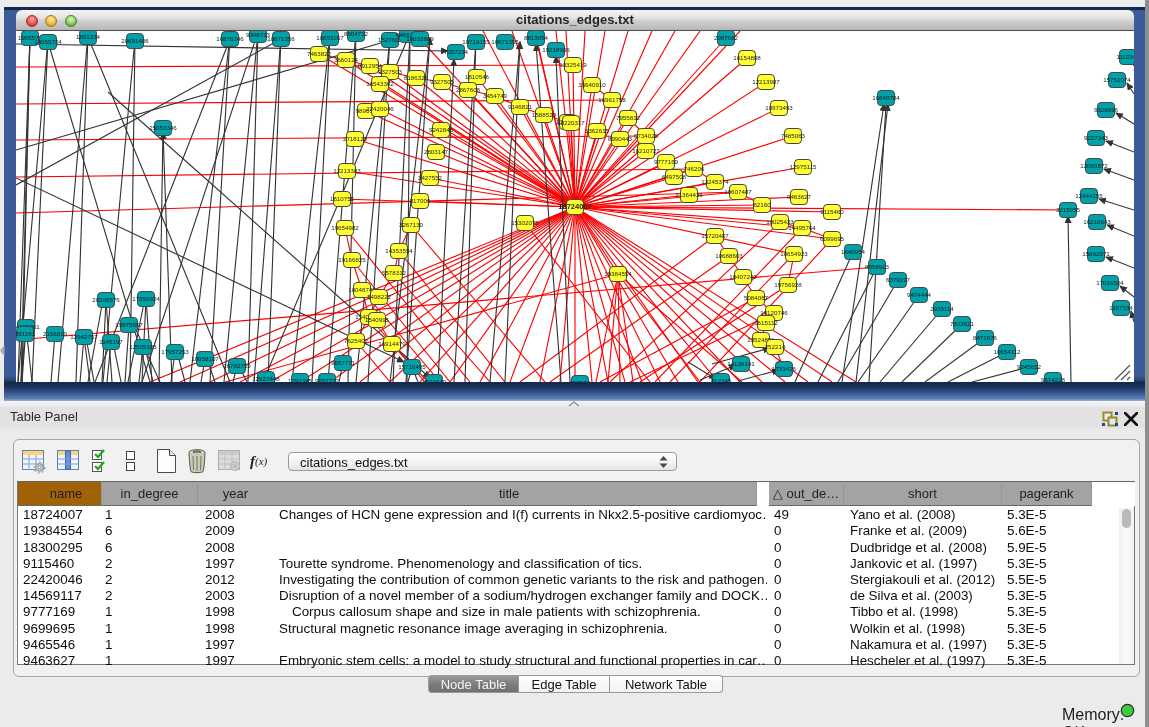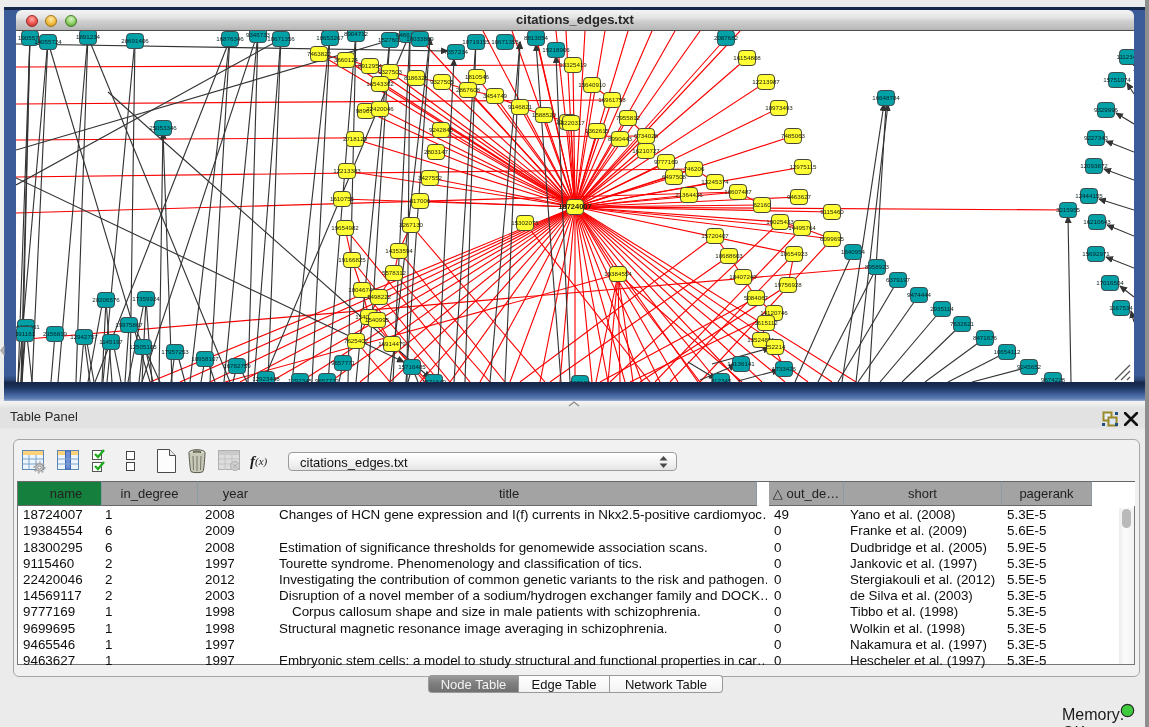--- a/index.html
+++ b/index.html
@@ -968,21 +968,21 @@
 <div class="abs" id="combo">
     <span>citations_edges.txt</span>
 <svg width="9" height="12" viewBox="0 0 9 12" style="position:absolute;right:8px;top:3px">
 <path d="M4.5,0 L8.5,4.5 H0.5 z" fill="#4a4a4a"></path>
       <path d="M4.5,12 L8.5,7.5 H0.5 z" fill="#4a4a4a"></path>
     </svg>
 </div>
 
 <div class="abs" id="tbl"></div>
 <div class="abs" id="thead"></div>
-<div class="hc" style="left:17px;width:85px;background:#15803d;border-left:1px solid #777;text-indent:13px">name</div>
+<div class="hc" style="left:17px;width:85px;background:#a16207;border-left:1px solid #777;text-indent:13px">name</div>
 <div class="hc" style="left:102px;width:96px">in_degree</div>
 <div class="hc" style="left:198px;width:76px">year</div>
 <div class="hc" style="left:262px;width:495px">title</div>
 <div class="hc" style="left:769px;width:75px">△&nbsp;out_de…</div>
 <div class="hc" style="left:844px;width:158px">short</div>
 <div class="hc" style="left:1002px;width:90px;border-right:1px solid #8a9ba2">pagerank</div>
 
 <div class="row" style="top:507.0px">
 <span style="left:23px">18724007</span>
     <span style="left:105px">1</span>
@@ -997,23 +997,22 @@
     <span style="left:105px">6</span>
     <span style="left:205px">2009</span>
     <span style="left:774px">0</span>
 <span style="left:850px">Franke et al. (2009)</span>
     <span style="left:1007px">5.6E-5</span>
   </div>
 <div class="row" style="top:539.5px">
 <span style="left:23px">18300295</span>
     <span style="left:105px">6</span>
     <span style="left:205px">2008</span>
-<span style="left:279px;width:488px">Estimation of significance thresholds for genomewide association scans.</span>
     <span style="left:774px">0</span>
-<span style="left:850px">Dudbridge et al. (2005)</span>
+<span style="left:850px">Dudbridge et al. (2008)</span>
     <span style="left:1007px">5.9E-5</span>
   </div>
 <div class="row" style="top:555.7px">
 <span style="left:23px">9115460</span>
     <span style="left:105px">2</span>
     <span style="left:205px">1997</span>
 <span style="left:279px;width:488px">Tourette syndrome. Phenomenology and classification of tics.</span>
     <span style="left:774px">0</span>
 <span style="left:850px">Jankovic et al. (1997)</span>
     <span style="left:1007px">5.3E-5</span>

